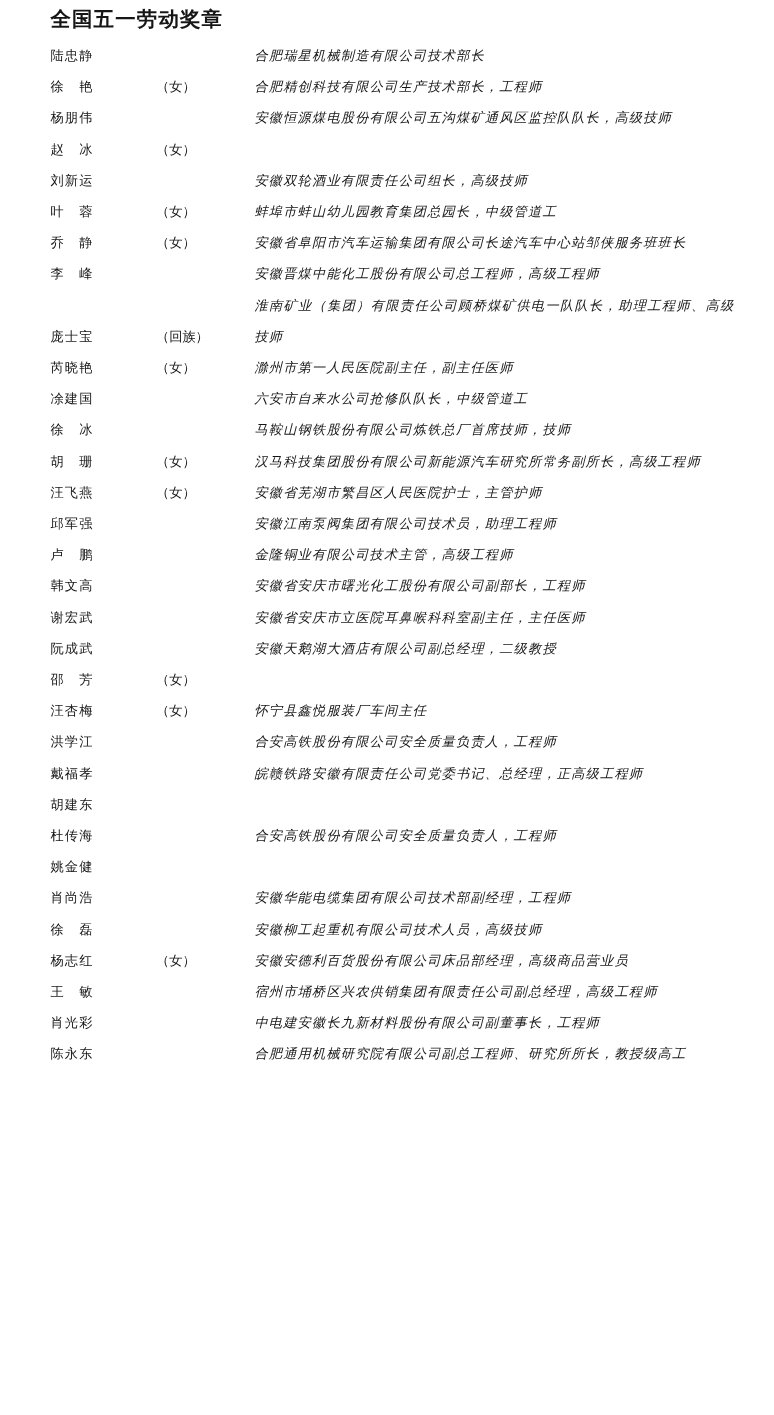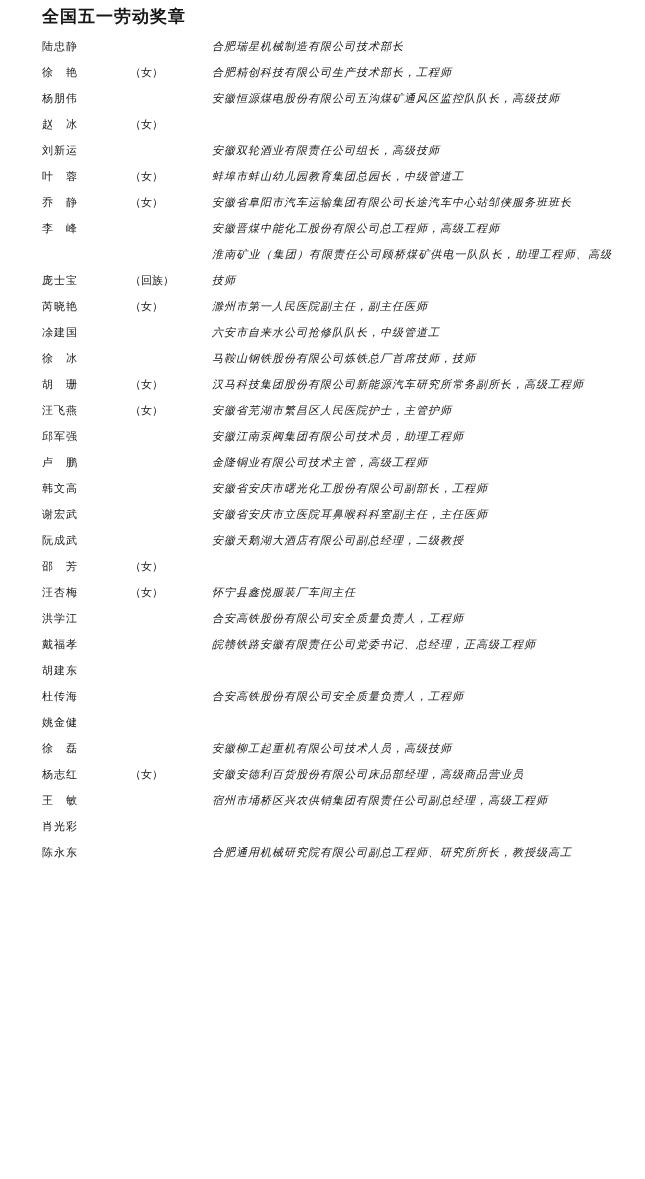--- a/index.html
+++ b/index.html
@@ -205,20 +205,25 @@
     <span class="name">杜传海</span>
     <span class="marker"></span>
     <span class="desc">合安高铁股份有限公司安全质量负责人，工程师</span>
   </div>
 
   <div class="entry">
     <span class="name">姚金健</span>
     <span class="marker"></span>
   </div>
 
+  <div class="entry">
+    <span class="name">肖尚浩</span>
+    <span class="marker"></span>
+    <span class="desc">安徽华能电缆集团有限公司技术部副经理，工程师</span>
+  </div>
 
   <div class="entry">
     <span class="name">徐　磊</span>
     <span class="marker"></span>
     <span class="desc">安徽柳工起重机有限公司技术人员，高级技师</span>
   </div>
 
   <div class="entry">
     <span class="name">杨志红</span>
     <span class="marker">（女）</span>
@@ -227,20 +232,21 @@
 
   <div class="entry">
     <span class="name">王　敏</span>
     <span class="marker"></span>
     <span class="desc">宿州市埇桥区兴农供销集团有限责任公司副总经理，高级工程师</span>
   </div>
 
   <div class="entry">
     <span class="name">肖光彩</span>
     <span class="marker"></span>
+    <span class="desc">中电建安徽长九新材料股份有限公司副董事长，工程师</span>
   </div>
 
   <div class="entry">
     <span class="name">陈永东</span>
     <span class="marker"></span>
     <span class="desc">合肥通用机械研究院有限公司副总工程师、研究所所长，教授级高工</span>
   </div>
 
 </div>
 </div>

